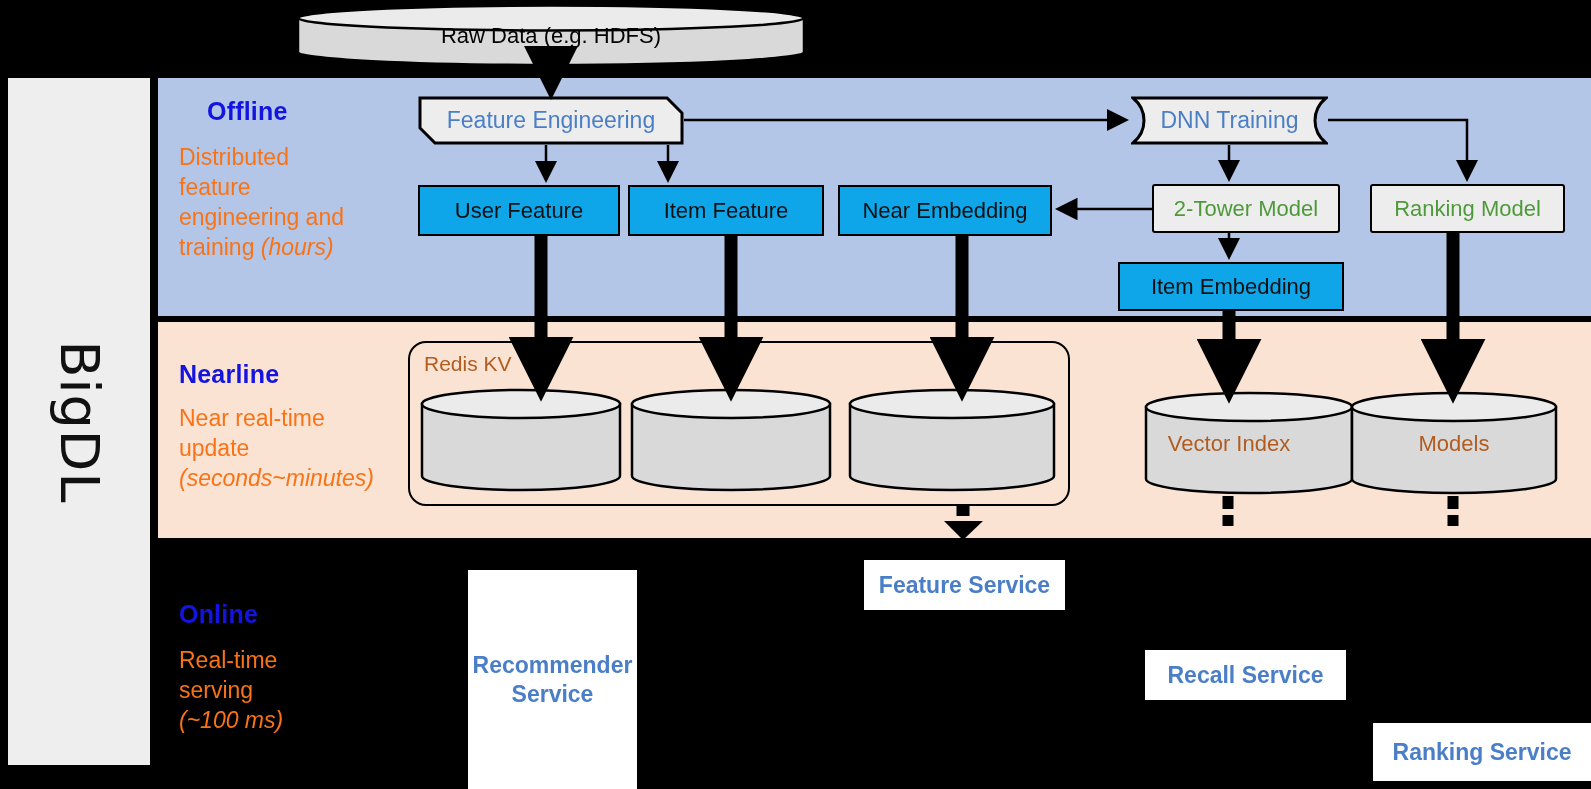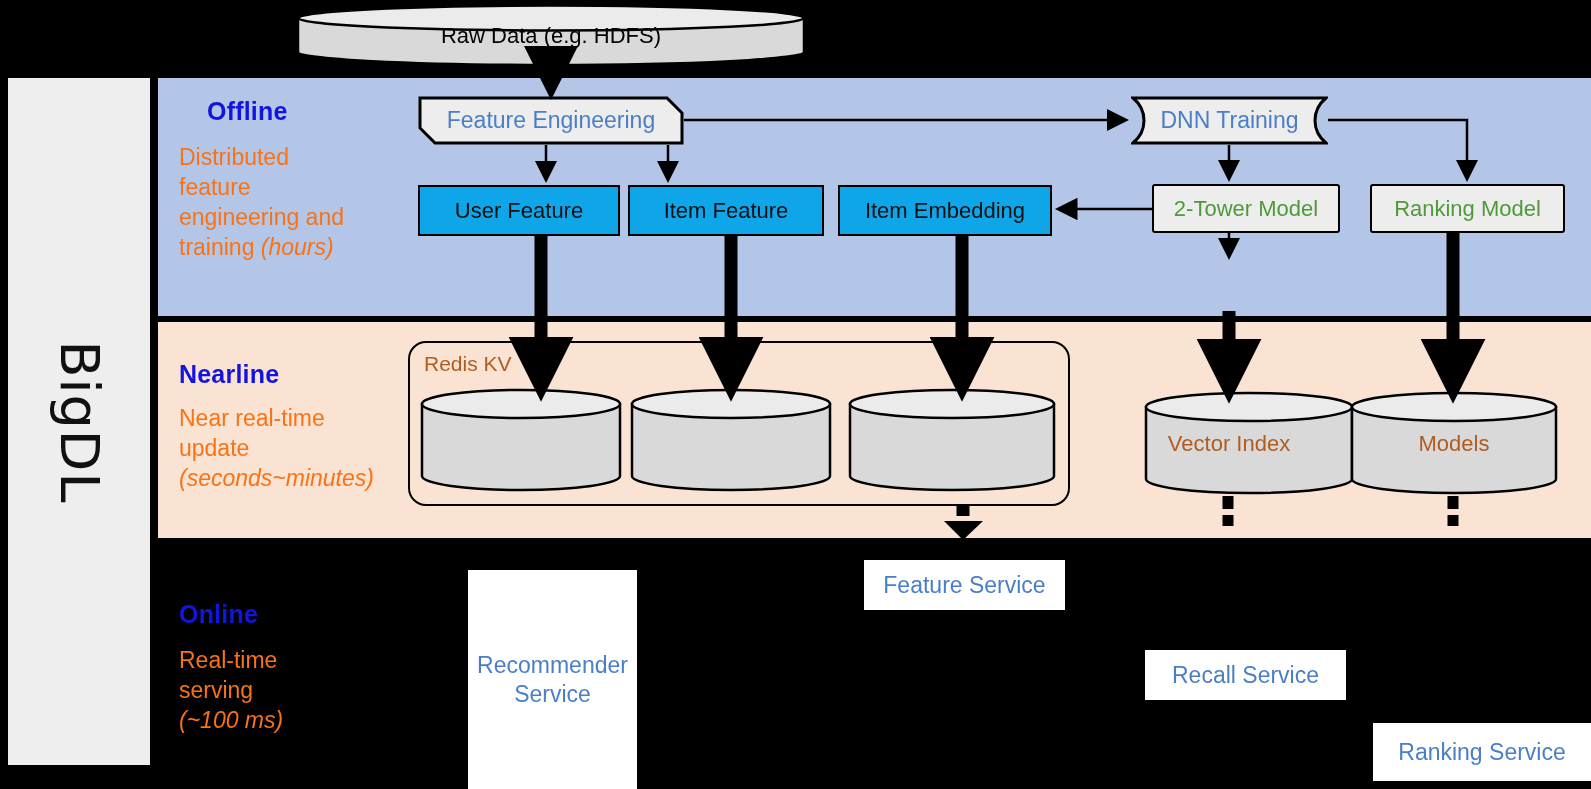--- a/index.html
+++ b/index.html
@@ -67,21 +67,21 @@
     border:2.5px solid #000;border-radius:18px;background:transparent;
   }
   #redis-kv-label{
     left:424px;top:352px;font-size:21px;color:#b15c20;
   }
 
   
   .doc-card{
     background:#ffffff;
     display:flex;align-items:center;justify-content:center;
-    text-align:center;font-size:23px;color:#4a7ec7;line-height:1.25;
+    text-align:center;font-size:23px;color:#4a7ec7;line-height:1.25;font-weight:bold;
   }
   svg.ov{position:absolute;left:0;top:0;width:1591px;height:789px;overflow:visible;}
 </style>
 </head>
 <body>
 
 <div id="root">
 
   <div class="abs" id="bigdl-rail">
     <div id="bigdl-label">BigDL</div>
@@ -135,20 +135,23 @@
     <div class="abs" style="left:0;top:0;width:197px;height:49px;display:flex;align-items:center;justify-content:center;font-size:23px;color:#4a7ec7;">DNN Training</div>
   </div>
 
   <div class="abs gray-box" style="left:418px;top:185px;width:202px;height:51px;">
     <span>User Feature</span>
   </div>
   <div class="abs gray-box" style="left:628px;top:185px;width:196px;height:51px;">
     <span>Item Feature</span>
   </div>
   <div class="abs gray-box" style="left:838px;top:185px;width:214px;height:51px;">
+    <span>Near Embedding</span>
+  </div>
+  <div class="abs gray-box" style="left:1118px;top:262px;width:226px;height:49px;">
     <span>Item Embedding</span>
   </div>
 
   <div class="abs rounded-light" style="left:1152px;top:184px;width:188px;height:49px;">
     <span class="txt-green">2-Tower Model</span>
   </div>
   <div class="abs rounded-light" style="left:1370px;top:184px;width:195px;height:49px;">
     <span class="txt-green">Ranking Model</span>
   </div>
 

